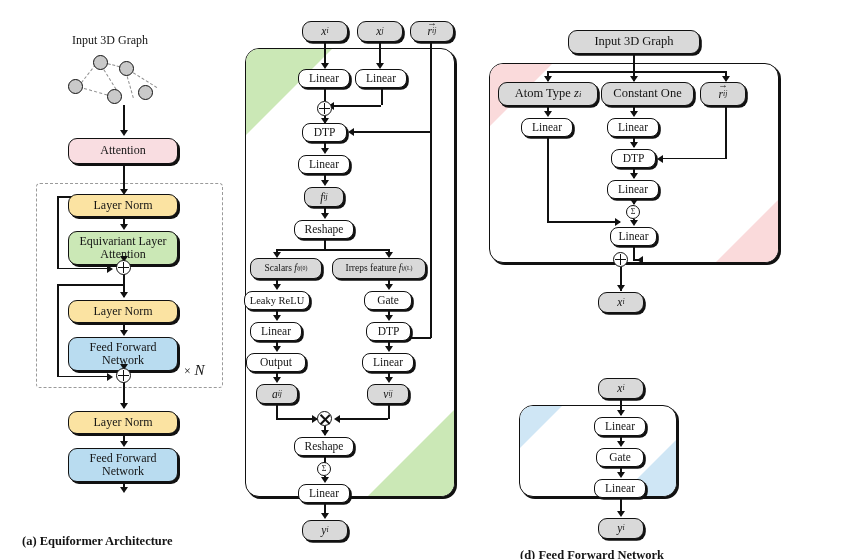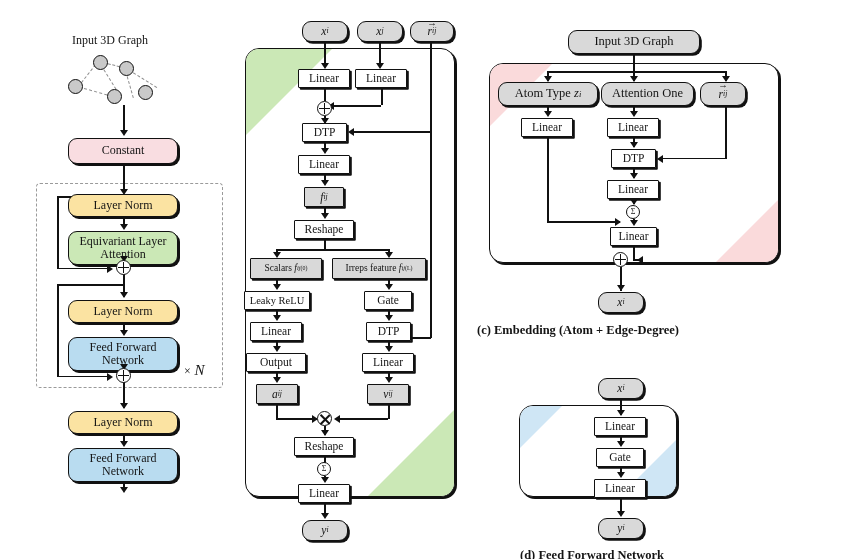--- a/index.html
+++ b/index.html
@@ -4,21 +4,21 @@
 <style>
   html,body{margin:0;padding:0;background:#ffffff;}
   body{width:862px;height:559px;position:relative;overflow:hidden;
        font-family:"Liberation Serif","DejaVu Serif",serif;color:#141414;}
 
   .panel{position:absolute;}
 
   
   .nd{position:absolute;box-sizing:border-box;display:flex;align-items:center;
       justify-content:center;text-align:center;line-height:1.05;
-      border:1.6px solid #111;border-radius:1px;background:#fff;
+      border:1.6px solid #111;border-radius:8px;background:#fff;
       font-size:11.5px;white-space:nowrap;}
   .nd.sh{box-shadow:1.8px 1.8px 0 #111;}
   .nd.gray{background:#d9d9d9;}
   .nd.pill{border-radius:9px;}
   .nd.big{font-size:12.5px;}
 
   
   .blk{position:absolute;box-sizing:border-box;display:flex;align-items:center;
        justify-content:center;text-align:center;line-height:1.12;
        border:1.6px solid #111;border-radius:9px;font-size:12px;
@@ -104,21 +104,21 @@
     <div class="gnode" style="left:44px;top:40px;"></div>
     <div class="gnode" style="left:75px;top:36px;"></div>
   </div>
 
   <div class="ln vl" style="left:123px;top:105px;height:29px;"></div>
   <div class="arw d" style="left:119.7px;top:130px;"></div>
 
   <div class="dashed" style="left:36px;top:183px;width:187px;height:205px;"></div>
   <div class="xn" style="left:184px;top:362px;"><i>×</i>&nbsp;<span>N</span></div>
 
-  <div class="blk c-pink" style="left:68px;top:138px;width:110px;height:26px;">Constant</div>
+  <div class="blk c-pink" style="left:68px;top:138px;width:110px;height:26px;">Attention</div>
   <div class="ln vl" style="left:123px;top:164px;height:29px;"></div>
   <div class="arw d" style="left:119.7px;top:189px;"></div>
 
   <div class="ln vl" style="left:57px;top:196px;height:73px;"></div>
   <div class="ln hl" style="left:57px;top:196px;width:66px;"></div>
   <div class="ln hl" style="left:57px;top:267.5px;width:52px;"></div>
   <div class="arw r" style="left:107px;top:264.6px;"></div>
 
   <div class="blk c-yel" style="left:68px;top:194px;width:110px;height:23px;">Layer Norm</div>
   <div class="ln vl" style="left:123px;top:217px;height:11px;"></div>
@@ -151,20 +151,21 @@
 
   <div class="blk c-yel" style="left:68px;top:411px;width:110px;height:23px;">Layer Norm</div>
   <div class="ln vl" style="left:123px;top:434px;height:11px;"></div>
   <div class="arw d" style="left:119.7px;top:441px;"></div>
 
   <div class="blk c-blu" style="left:68px;top:448px;width:110px;height:34px;padding:0 4px;">Feed Forward Network</div>
   <div class="ln vl" style="left:123px;top:482px;height:9px;"></div>
   <div class="arw d" style="left:119.7px;top:487px;"></div>
 
 
+  <div class="cap" style="left:22px;top:534px;">(a) Equiformer Architecture</div>
 </div>
 
 <div class="panel" style="left:236px;top:0;width:236px;height:559px;">
 
   <div class="nd gray sh pill" style="left:66px;top:21px;width:46px;height:21px;">
     <span class="it">x</span>
       <sub class="it">i</sub>
     </div>
   <div class="nd gray sh pill" style="left:121px;top:21px;width:46px;height:21px;">
     <span class="it">x</span>
@@ -303,21 +304,21 @@
   <div class="ln hl" style="left:75px;top:71px;width:179px;"></div>
   <div class="ln vl" style="left:75px;top:71px;height:10px;"></div>
   <div class="ln vl" style="left:161px;top:71px;height:10px;"></div>
   <div class="ln vl" style="left:253px;top:71px;height:10px;"></div>
   <div class="arw d" style="left:71.7px;top:76px;"></div>
   <div class="arw d" style="left:157.7px;top:76px;"></div>
   <div class="arw d" style="left:249.7px;top:76px;"></div>
 
   <div class="nd gray sh pill big" style="left:26px;top:82px;width:100px;height:24px;">
     Atom Type&nbsp;<span class="it">z</span><sub class="it">i</sub></div>
-  <div class="nd gray sh pill big" style="left:129px;top:82px;width:93px;height:24px;">Attention One</div>
+  <div class="nd gray sh pill big" style="left:129px;top:82px;width:93px;height:24px;">Constant One</div>
   <div class="nd gray sh pill" style="left:228px;top:82px;width:46px;height:24px;">
     <span class="vec">r</span>
       <sub class="it">ij</sub>
     </div>
 
   <div class="ln vl" style="left:75px;top:106px;height:9px;"></div>
   <div class="arw d" style="left:71.7px;top:111px;"></div>
   <div class="nd sh" style="left:49px;top:118px;width:52px;height:19px;">Linear</div>
   <div class="ln vl" style="left:75px;top:137px;height:85px;"></div>
   <div class="ln hl" style="left:75px;top:221px;width:73px;"></div>
@@ -349,21 +350,20 @@
 
   <div class="op oplus" style="left:141px;top:252px;"></div>
   <div class="ln vl" style="left:148px;top:267px;height:24px;"></div>
   <div class="arw d" style="left:144.7px;top:285px;"></div>
 
   <div class="nd gray sh pill" style="left:126px;top:292px;width:46px;height:21px;">
     <span class="it">x</span>
       <sub class="it">i</sub>
     </div>
 
-  <div class="cap" style="left:5px;top:323px;">(c) Embedding (Atom + Edge-Degree)</div>
 </div>
 
 <div class="panel" style="left:472px;top:370px;width:390px;height:189px;">
 
   <div class="nd gray sh pill" style="left:126px;top:8px;width:46px;height:21px;">
     <span class="it">x</span>
       <sub class="it">i</sub>
     </div>
 
   <div class="region" style="left:47px;top:35px;width:158px;height:92px;">

